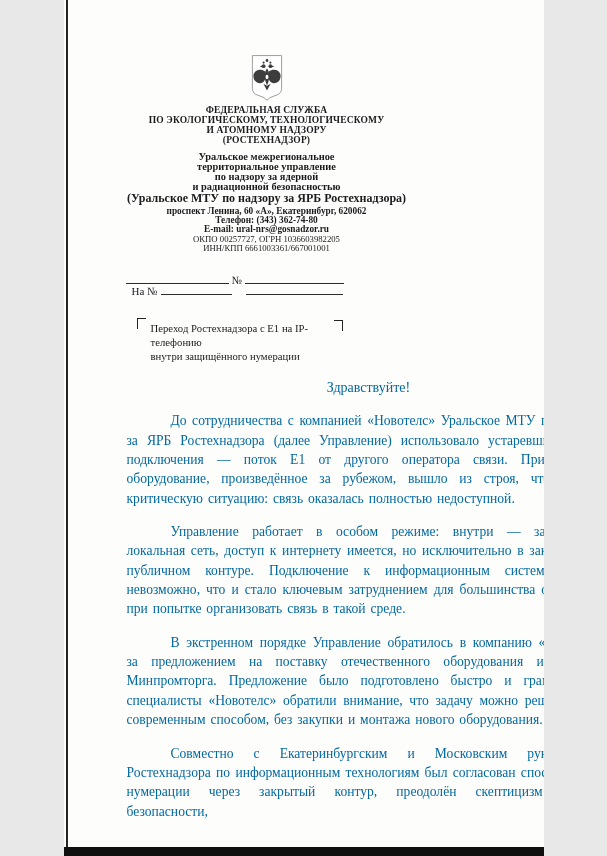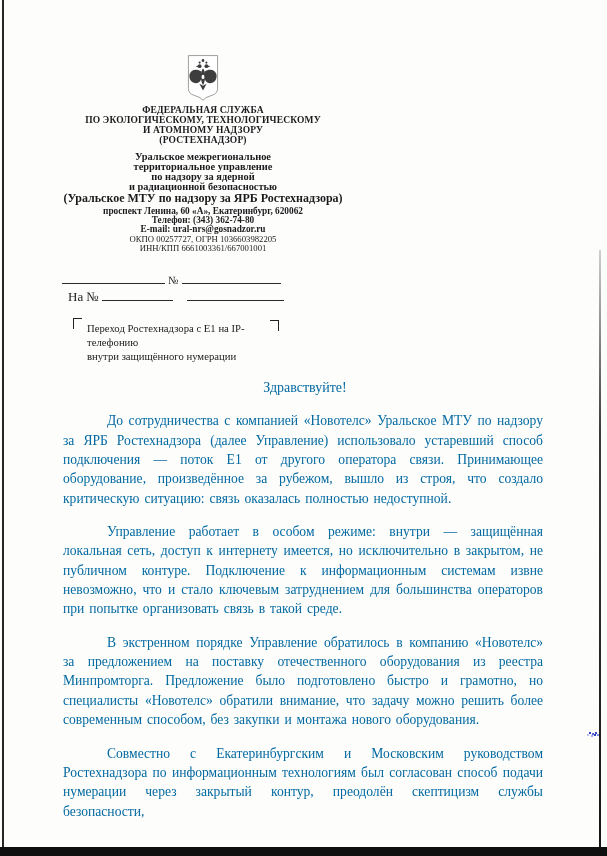--- a/index.html
+++ b/index.html
@@ -1,38 +1,38 @@
 <!DOCTYPE html>
 <html><head>
 <meta charset="utf-8">
 <style>
   html,body{margin:0;padding:0;background:#e8e8e8;}
   .page{
-    position:relative;width:607px;height:856px;background:#fdfdfc;
+    position:relative;width:480px;height:856px;background:#fdfdfc;
     font-family:"Liberation Serif","DejaVu Serif",serif;color:#1b1b1d;
     overflow:hidden;margin:0 auto;
   }
   
   .edge-left{position:absolute;left:2px;top:0;width:2px;height:856px;background:#262626;}
   .edge-right{position:absolute;left:599px;top:250px;width:2px;height:606px;
     background:linear-gradient(to bottom,rgba(70,70,70,.25),#3a3a3a 30%,#141414);}
   .edge-bottom{position:absolute;left:0;top:847px;width:607px;height:9px;background:#0f0f0f;}
   .ink-blot{position:absolute;left:589px;top:732px;width:2px;height:2px;background:#3347cc;
     box-shadow:3px 1px 0 #5a6bd8,6px 0 0 #3347cc,5px 2px 0 #3347cc,8px 2px 0 #7d8ade,2px 3px 0 #9aa4e6,-2px 2px 0 #b8bfee;}
   
   .letterhead{position:absolute;top:54px;left:38px;width:330px;text-align:center;}
   .emblem{width:38px;height:50px;display:block;margin:0 auto 1px auto;}
   .org{font-weight:bold;font-size:9.5px;line-height:10px;letter-spacing:.15px;}
   .division{font-weight:bold;font-size:10.4px;line-height:10px;margin-top:7px;}
   .division-short{font-weight:bold;font-size:12px;line-height:9.6px;margin-top:2px;}
   .contact{font-size:9.3px;line-height:9.3px;margin-top:3px;font-weight:bold;}
   .codes{font-size:8.7px;line-height:8.9px;margin-top:1px;text-align:center;}
   
   .ref1{position:absolute;top:271px;left:62px;font-size:11px;white-space:nowrap;}
-  .ref2{position:absolute;top:288px;left:68px;font-size:13px;white-space:nowrap;text-align:center;}
+  .ref2{position:absolute;top:282px;left:68px;font-size:11px;white-space:nowrap;text-align:center;}
   .u{display:inline-block;border-bottom:1.2px solid #2b2b2b;height:12px;vertical-align:baseline;}
   .u1{width:103px;} .u2{width:99px;margin-left:3px;}
   .u3{width:71px;margin-left:3px;} .u4{width:97px;margin-left:14px;}
   .no-label{margin-left:3px;}
   
   .subject{position:absolute;top:317px;left:73px;width:206px;}
   .br-l{position:absolute;left:0;top:1px;width:8px;height:10px;
     border-left:1.5px solid #222;border-top:1.5px solid #222;}
   .br-r{position:absolute;right:0;top:3px;width:8px;height:10px;
     border-right:1.5px solid #222;border-top:1.5px solid #222;}

